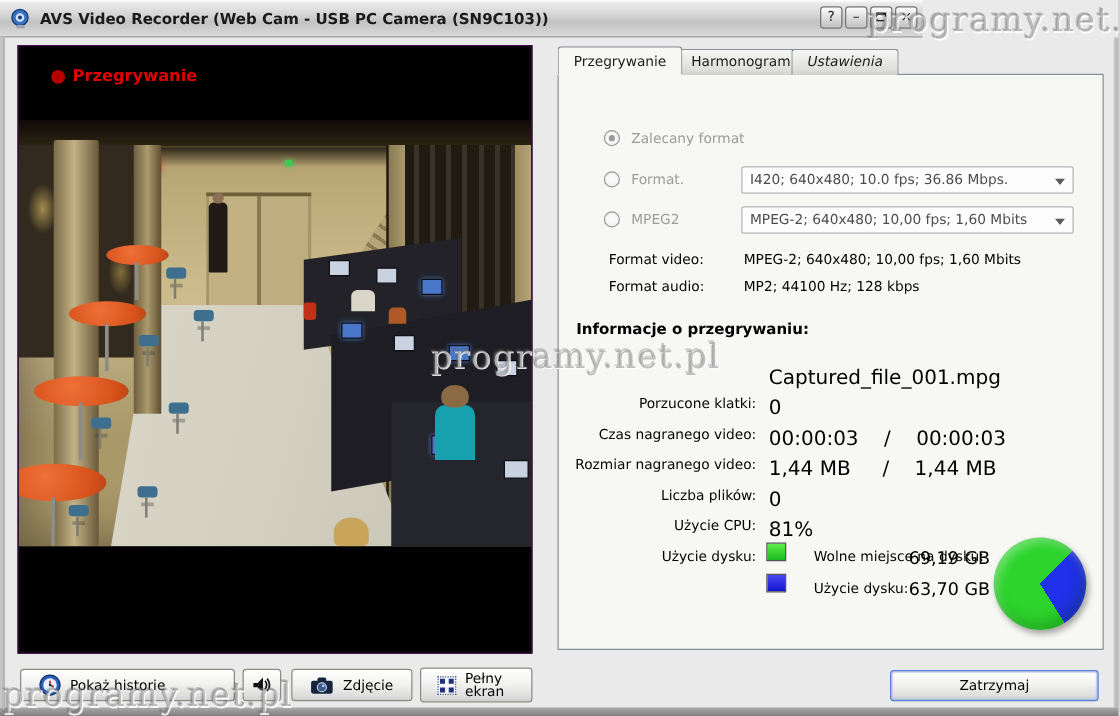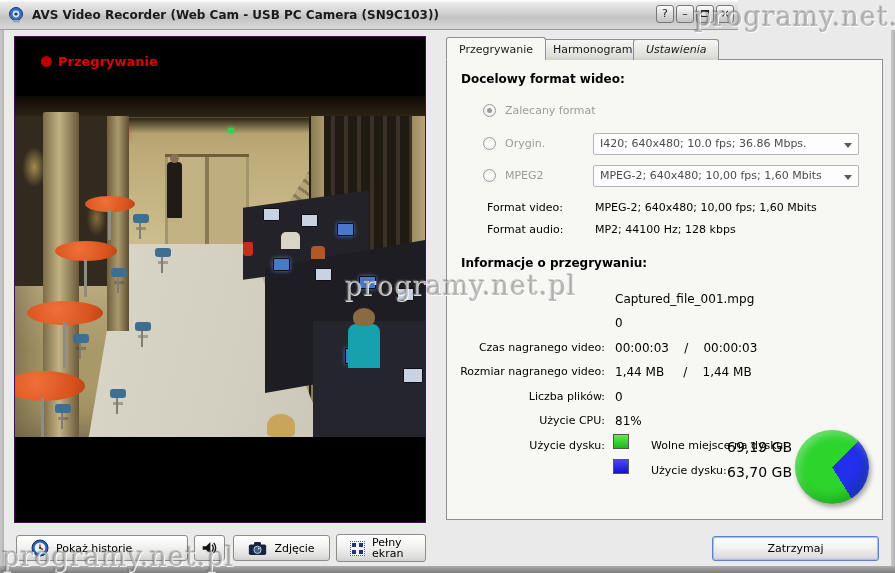--- a/index.html
+++ b/index.html
@@ -122,21 +122,21 @@
   .radio.sel::after { content:""; position:absolute; left:3px; top:3px; width:5px; height:5px;
     border-radius:50%; background:#9a9a9a; }
 
   .combo { position:absolute; left:146px; width:266px; height:22px; background:#fdfdfd;
     border:1px solid #b2b6ba; border-radius:2px; font-size:11px; color:#4c4c4c;
     line-height:20px; padding:0 20px 0 6px; white-space:nowrap; overflow:hidden; }
   .combo .arrow { position:absolute; right:6px; top:9px; width:0; height:0;
     border-left:4px solid transparent; border-right:4px solid transparent; border-top:5px solid #5a5a5a; }
 
   .info-label { position:absolute; left:0; width:158px; text-align:right; font-size:11px; color:#000; white-space:nowrap; }
-  .info-val { position:absolute; left:168px; font-size:12px; color:#000; white-space:pre; }
+  .info-val { position:absolute; left:168px; font-size:16px; color:#000; white-space:pre; }
 
   .legend-sq { position:absolute; left:166px; width:16px; height:15px; border:1px solid #555; }
   .sq-green { background:linear-gradient(#5dee4a,#1db81d); }
   .sq-blue { background:linear-gradient(#4a4af4,#1212cc); }
   .legend-label { position:absolute; left:204px; font-size:11px; color:#000; white-space:nowrap; }
   .legend-val { position:absolute; left:280px; font-size:14px; color:#000; white-space:nowrap; }
 
   .pie { position:absolute; left:348px; top:370px; width:74px; height:74px; border-radius:50%;
     background:conic-gradient(from 0deg, #2cd42c 0deg 45deg, #2130ea 45deg 148deg, #2cd42c 148deg 360deg);
     box-shadow:2px 3px 5px rgba(0,0,0,.35), inset -4px -6px 10px rgba(0,60,0,.25), inset 3px 4px 8px rgba(255,255,255,.35); }
@@ -237,27 +237,26 @@
       <div class="s-bucket"></div>
     </div>
   </div>
 
   <div class="tab tab1 active">Przegrywanie</div>
   <div class="tab tab2">Harmonogram</div>
   <div class="tab tab3">Ustawienia</div>
 
   <div class="panel">
 
-    <div class="h-bold" style="left:14px;top:12px;">Docelowy format wideo:</div>
 
     <span class="radio sel" style="left:36px;top:44px;"></span>
     <span class="p-label p-gray" style="left:58px;top:44px;">Zalecany format</span>
 
     <span class="radio" style="left:36px;top:77px;"></span>
-    <span class="p-label p-gray" style="left:58px;top:77px;">Orygin.</span>
+    <span class="p-label p-gray" style="left:58px;top:77px;">Format.</span>
     <div class="combo" style="top:73px;">
       <span>I420; 640x480; 10.0 fps; 36.86 Mbps.</span>
       <span class="arrow"></span>
     </div>
 
     <span class="radio" style="left:36px;top:109px;"></span>
     <span class="p-label p-gray" style="left:58px;top:109px;">MPEG2</span>
     <div class="combo" style="top:105px;">
       <span>MPEG-2; 640x480; 10,00 fps; 1,60 Mbits</span>
       <span class="arrow"></span>
@@ -266,20 +265,21 @@
     <span class="p-label" style="left:40px;top:141px;">Format video:</span>
     <span class="p-val" style="left:148px;top:141px;">MPEG-2; 640x480; 10,00 fps; 1,60 Mbits</span>
 
     <span class="p-label" style="left:40px;top:163px;">Format audio:</span>
     <span class="p-val" style="left:148px;top:163px;">MP2; 44100 Hz; 128 kbps</span>
 
     <div class="h-bold" style="left:14px;top:196px;">Informacje o przegrywaniu:</div>
 
     <span class="info-val" style="top:232px;">Captured_file_001.mpg</span>
 
+    <span class="info-label" style="top:256px;">Porzucone klatki:</span>
     <span class="info-val" style="top:256px;">0</span>
 
     <span class="info-label" style="top:281px;">Czas nagranego video:</span>
     <span class="info-val" style="top:281px;">00:00:03    /    00:00:03</span>
 
     <span class="info-label" style="top:305px;">Rozmiar nagranego video:</span>
     <span class="info-val" style="top:305px;">1,44 MB     /    1,44 MB</span>
 
     <span class="info-label" style="top:330px;">Liczba plików:</span>
     <span class="info-val" style="top:330px;">0</span>

